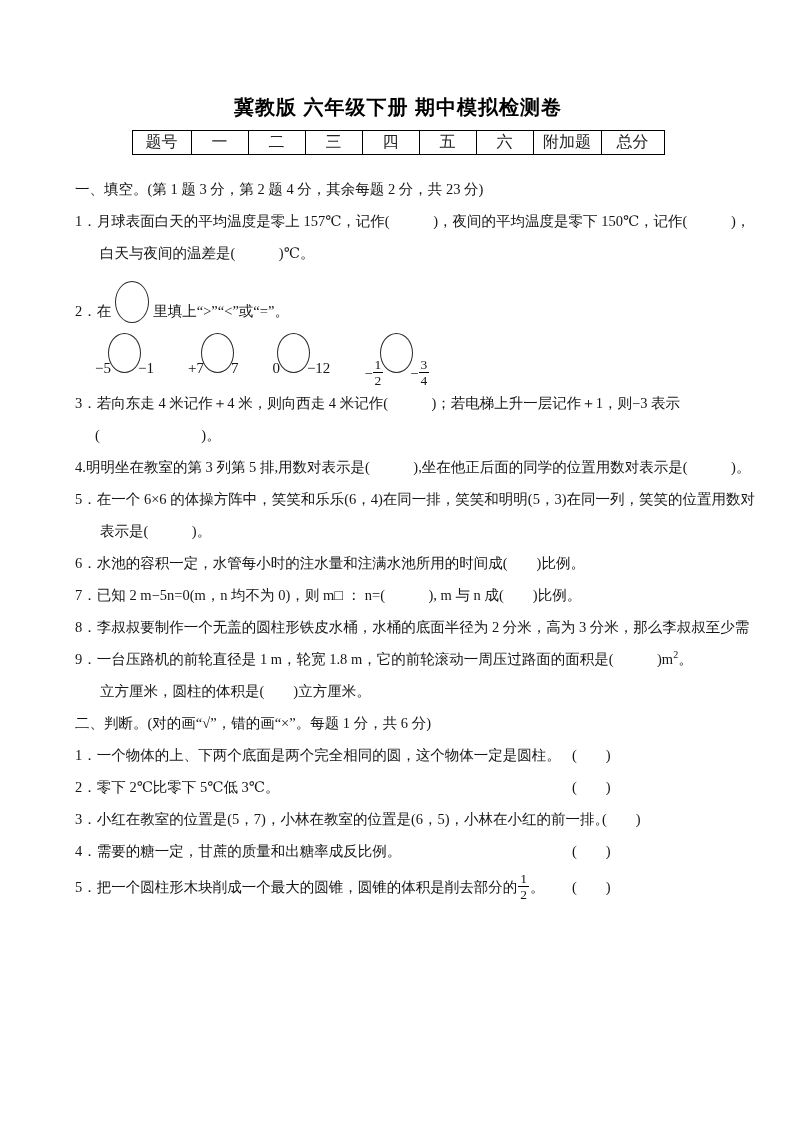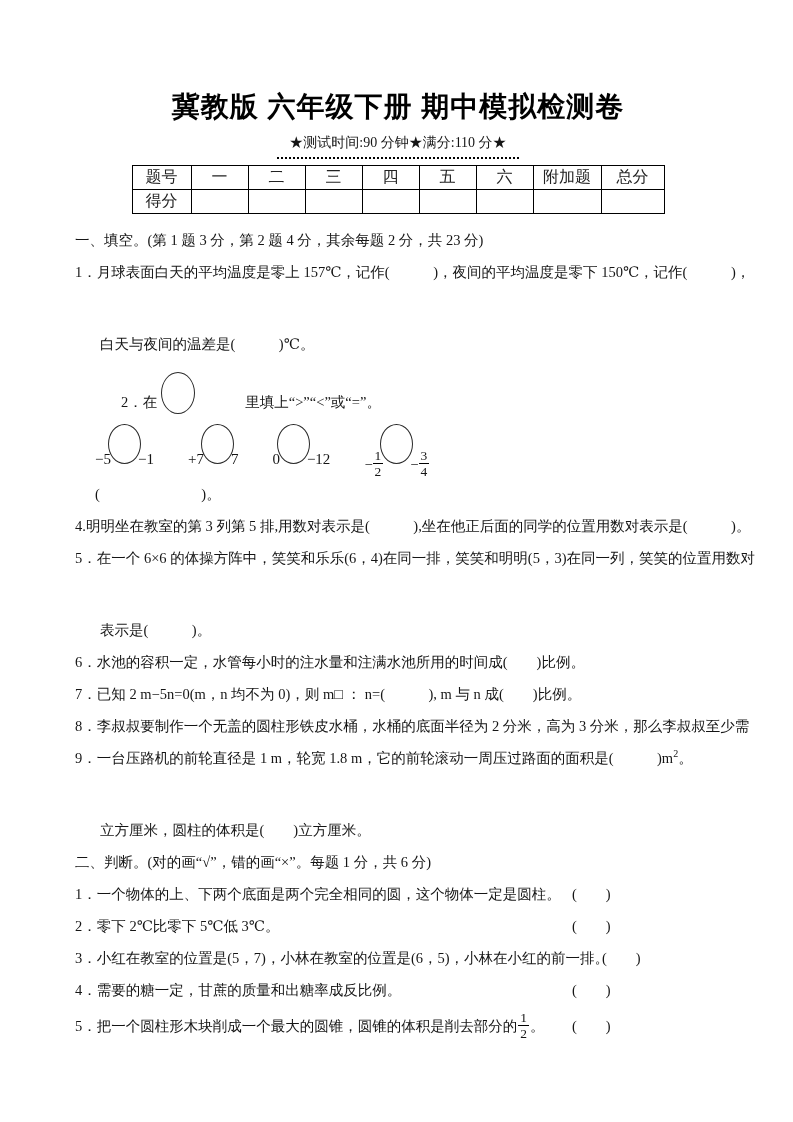--- a/index.html
+++ b/index.html
@@ -10,51 +10,51 @@
     padding:90px 72px 0 75px;
     background:#ffffff;
     color:#151515;
     font-family:"Liberation Serif","DejaVu Serif",serif;
     font-size:14.5px;
     overflow:hidden;
   }
   .title{
     margin:0;text-align:center;
     font-family:"Liberation Sans","DejaVu Sans",sans-serif;
-    font-weight:bold;font-size:28px;line-height:34px;
+    font-weight:bold;font-size:20px;line-height:34px;
     letter-spacing:1px;color:#000;
   }
   .subtitle-row{text-align:center;margin-top:6px;line-height:24px;}
   .subtitle{
     display:inline-block;
     border-bottom:2px dotted #000;
     padding:0 12px 2px;
     font-size:14px;
   }
   table.score{
     border-collapse:collapse;
     margin:6px auto 0;
     table-layout:fixed;width:532px;
   }
   table.score td{
     border:1.5px solid #000;
     height:23px;text-align:center;vertical-align:middle;
     font-size:16px;padding:0;color:#222;
   }
-  .heading{margin-top:10px;line-height:32px;}
+  .heading{margin-top:18px;line-height:32px;}
   .q{line-height:32px;position:relative;white-space:nowrap;}
-  .ind25{padding-left:25px;margin-top:40px;}
+  .ind25{padding-left:25px;}
   .ind20{padding-left:20px;}
   
   .circle-line{
     margin-top:6px;height:48px;
     display:flex;align-items:flex-end;
     line-height:20px;white-space:nowrap;
   }
-  .circle-line .txt{padding-bottom:2px;margin-left:46px;}
+  .circle-line .txt{padding-bottom:2px;}
   .oval{
     display:inline-block;
     width:34px;height:42px;
     border:1.5px solid #2a2a2a;
     border-radius:50%;
     box-sizing:border-box;
   }
   .circle-line .oval{margin:0 4px;}
   
   .cmp-row{
@@ -82,23 +82,20 @@
   .j5{line-height:40px;}
   .j5 .frac{margin:0 1px;position:relative;top:-2px;}
 </style>
 </head>
 <body>
 
 <div class="page">
 
   <h1 class="title">冀教版 六年级下册 期中模拟检测卷</h1>
 
-  <div class="subtitle-row">
-    <span class="subtitle">★测试时间:90 分钟★满分:110 分★</span>
-  </div>
 
   <table class="score">
     <colgroup>
       <col style="width:59px">
         <col style="width:57px">
         <col style="width:57px">
         <col style="width:57px">
       <col style="width:57px">
         <col style="width:57px">
         <col style="width:57px">
@@ -110,31 +107,20 @@
       <td>题号</td>
       <td>一</td>
       <td>二</td>
       <td>三</td>
       <td>四</td>
       <td>五</td>
       <td>六</td>
       <td>附加题</td>
       <td>总分</td>
     </tr>
-    <tr>
-      <td>得分</td>
-      <td></td>
-      <td></td>
-      <td></td>
-      <td></td>
-      <td></td>
-      <td></td>
-      <td></td>
-      <td></td>
-    </tr>
   </tbody>
     </table>
 
   <div class="heading">一、填空。(第 1 题 3 分，第 2 题 4 分，其余每题 2 分，共 23 分)</div>
 
   <div class="q">1．月球表面白天的平均温度是零上 157℃，记作(　　　)，夜间的平均温度是零下 150℃，记作(　　　)，</div>
   <div class="q ind25">白天与夜间的温差是(　　　)℃。</div>
 
   <div class="circle-line">
     <span class="txt">2．在</span>
@@ -170,20 +156,21 @@
       <span class="fval">
         <span>−</span>
         <span class="frac">
           <span class="fn">3</span>
           <span class="fd">4</span>
         </span>
       </span>
     </span>
   </div>
 
+  <div class="q">3．若向东走 4 米记作＋4 米，则向西走 4 米记作(　　　)；若电梯上升一层记作＋1，则−3 表示</div>
   <div class="q ind20">(　　　　　　　)。</div>
   <div class="q">4.明明坐在教室的第 3 列第 5 排,用数对表示是(　　　),坐在他正后面的同学的位置用数对表示是(　　　)。</div>
   <div class="q">5．在一个 6×6 的体操方阵中，笑笑和乐乐(6，4)在同一排，笑笑和明明(5，3)在同一列，笑笑的位置用数对</div>
   <div class="q ind25">表示是(　　　)。</div>
   <div class="q">6．水池的容积一定，水管每小时的注水量和注满水池所用的时间成(　　)比例。</div>
   <div class="q">7．已知 2 m−5n=0(m，n 均不为 0)，则 m□ ： n=(　　　), m 与 n 成(　　)比例。</div>
   <div class="q">8．李叔叔要制作一个无盖的圆柱形铁皮水桶，水桶的底面半径为 2 分米，高为 3 分米，那么李叔叔至少需</div>
   <div class="q">
     <span>9．一台压路机的前轮直径是 1 m，轮宽 1.8 m，它的前轮滚动一周压过路面的面积是(　　　)m</span><sup class="sq">2</sup><span>。</span>
   </div>

